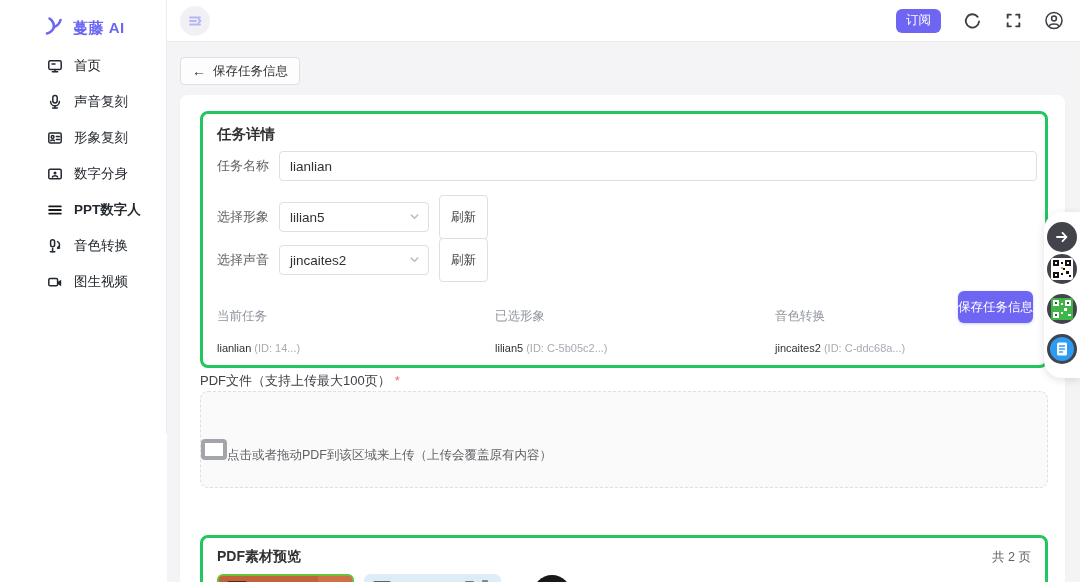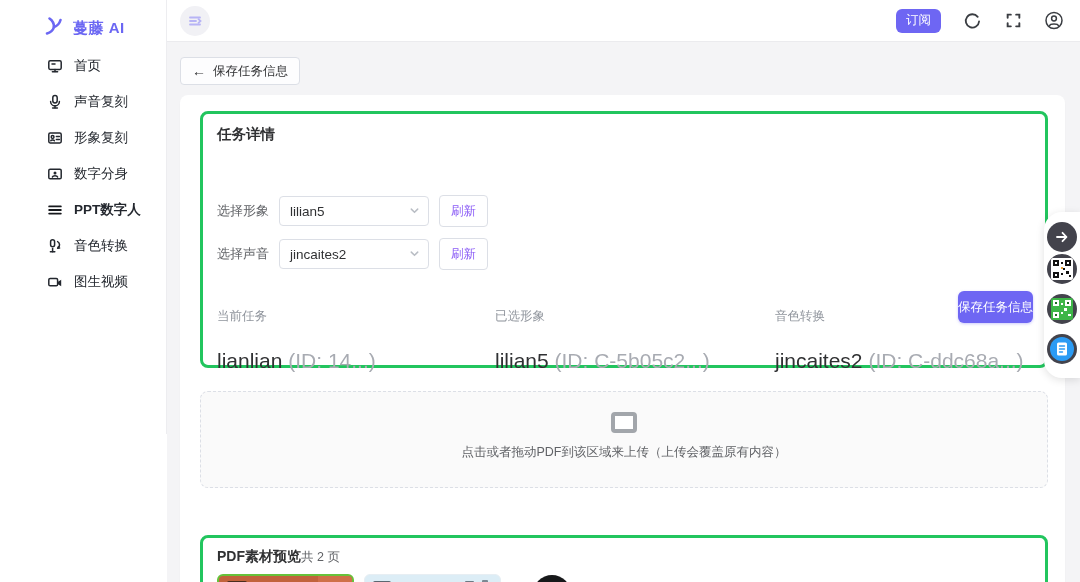--- a/index.html
+++ b/index.html
@@ -34,40 +34,40 @@
   .task-detail { left:20px; top:16px; width:848px; height:257px; }
   .td-title { position:absolute; left:14px; top:11px; font-size:14.5px; font-weight:700; color:#303133; }
 
   .form-row { position:absolute; left:14px; display:flex; align-items:center; }
   .row-name   { top:37px;  width:820px; }
   .row-figure { top:81px; }
   .row-voice  { top:124px; }
   .form-label { width:62px; flex:0 0 62px; font-size:13px; color:#606266; }
   .text-input { flex:1; height:30px; border:1px solid #dcdfe6; border-radius:4px; padding:0 10px; font-size:13.5px; color:#303133; font-family:inherit; background:#fff; outline:none; }
   .select { width:150px; height:30px; border:1px solid #dcdfe6; border-radius:4px; padding:0 8px 0 10px; display:flex; align-items:center; justify-content:space-between; font-size:13.5px; color:#303133; cursor:pointer; background:#fff; }
-  .ghost-btn { margin-left:10px; height:32px; padding:0 11px; background:#fff; border:1px solid #dcdfe6; border-radius:4px; font-size:12.5px; color:#8b5cf6; cursor:pointer; font-family:inherit; }
+  .ghost-btn { margin-left:10px; height:44px; padding:0 11px; background:#fff; border:1px solid #dcdfe6; border-radius:4px; font-size:12.5px; color:#404040; cursor:pointer; font-family:inherit; }
   .save-btn { position:absolute; right:12px; top:177px; height:32px; padding:0 0; background:#6e66f3; color:#fff; border:none; border-radius:6px; font-size:12.5px; cursor:pointer; font-family:inherit; box-shadow:0 1px 3px rgba(110,102,243,.35); }
 
   .summary { position:absolute; left:14px; top:194px; right:14px; }
   .sum-col { position:absolute; top:0; }
   .sum-col:nth-child(1){ left:0; } .sum-col:nth-child(2){ left:278px; } .sum-col:nth-child(3){ left:558px; }
   .sum-label { font-size:12.5px; color:#8f949c; }
-  .sum-value { margin-top:24px; font-size:21px; }
+  .sum-value { margin-top:17px; font-size:11px; }
   .sv-name { color:#303133; }
   .sv-id { color:#a8abb2; }
 
   .pdf-label-row { position:absolute; left:20px; top:277px; font-size:13px; color:#3d4146; }
   .req { color:#f56c6c; margin-left:4px; }
 
-  .upload-area { position:absolute; left:20px; top:296px; width:848px; height:97px; background:#fafafa; border:1px dashed #dcdfe6; border-radius:8px; display:flex; flex-direction:column; align-items:center; padding-top:20px; cursor:pointer; }
+  .upload-area { position:absolute; left:20px; top:296px; width:848px; height:97px; background:#fafafa; border:1px dashed #dcdfe6; border-radius:8px; display:flex; flex-direction:row; align-items:center; padding-top:20px; cursor:pointer; }
   .upload-icon { width:26px; height:21px; border:4px solid #a2a6ab; border-radius:4px; background:#fff; }
   .upload-hint { margin-top:11px; font-size:12.5px; color:#606266; }
 
   .preview-card { left:20px; top:440px; width:848px; height:240px; padding:10px 14px; }
-  .preview-head { display:flex; align-items:center; }
+  .preview-head { display:flex; align-items:center; justify-content:space-between; }
   .pv-title { font-size:14px; font-weight:700; color:#303133; }
   .pv-count { font-size:12.5px; color:#606266; }
   .thumbs { display:flex; align-items:flex-start; gap:10px; margin-top:8px; }
   .thumb { width:137px; height:80px; border-radius:6px; position:relative; overflow:hidden; cursor:pointer; }
   .thumb1 { border:2px solid #67c23a; background:#c2633c; }
   .thumb1 .t-dark { position:absolute; left:8px; top:5px; width:20px; height:13px; background:#4a2d1e; border-radius:2px; }
   .thumb1 .t-band { position:absolute; right:0; top:0; width:34px; height:100%; background:#cf7048; }
   .thumb2 { border:1px solid #e7eef3; background:#dcedf6; }
   .thumb2 .t-dark { position:absolute; left:8px; top:6px; width:18px; height:12px; background:#5b6770; border-radius:2px; }
   .thumb2 .t-m1 { position:absolute; right:26px; top:6px; width:9px; height:8px; background:#6c7a84; border-radius:1px; }
@@ -212,20 +212,24 @@
     <button class="back-btn">
       <span class="back-arrow">←</span>
       <span>保存任务信息</span>
     </button>
 
     <section class="outer-card">
 
       <div class="inner-card task-detail">
         <h3 class="td-title">任务详情</h3>
 
+        <div class="form-row row-name">
+          <label class="form-label">任务名称</label>
+          <input class="text-input" value="lianlian" style="">
+        </div>
 
         <div class="form-row row-figure">
           <label class="form-label">选择形象</label>
           <div class="select">
             <span>lilian5</span>
             <span>
               <svg width="11" height="11" viewBox="0 0 12 12" fill="none" stroke="#b9bdc4" stroke-width="1.6" stroke-linecap="round">
                   <path d="M2.5 4.5L6 8l3.5-3.5"></path>
                 </svg>
             </span>
@@ -263,20 +267,23 @@
           </div>
           <div class="sum-col">
             <div class="sum-label">音色转换</div>
             <div class="sum-value">
               <span class="sv-name">jincaites2</span><span class="sv-id"> (ID: C-ddc68a...)</span>
             </div>
           </div>
         </div>
       </div>
 
+      <div class="pdf-label-row">
+        <span>PDF文件（支持上传最大100页）</span><span class="req">*</span>
+      </div>
 
       <div class="upload-area">
         <div class="upload-icon"></div>
         <div class="upload-hint">点击或者拖动PDF到该区域来上传（上传会覆盖原有内容）</div>
       </div>
 
       <div class="inner-card preview-card">
         <div class="preview-head">
           <span class="pv-title">PDF素材预览</span>
           <span class="pv-count">共 2 页</span>

